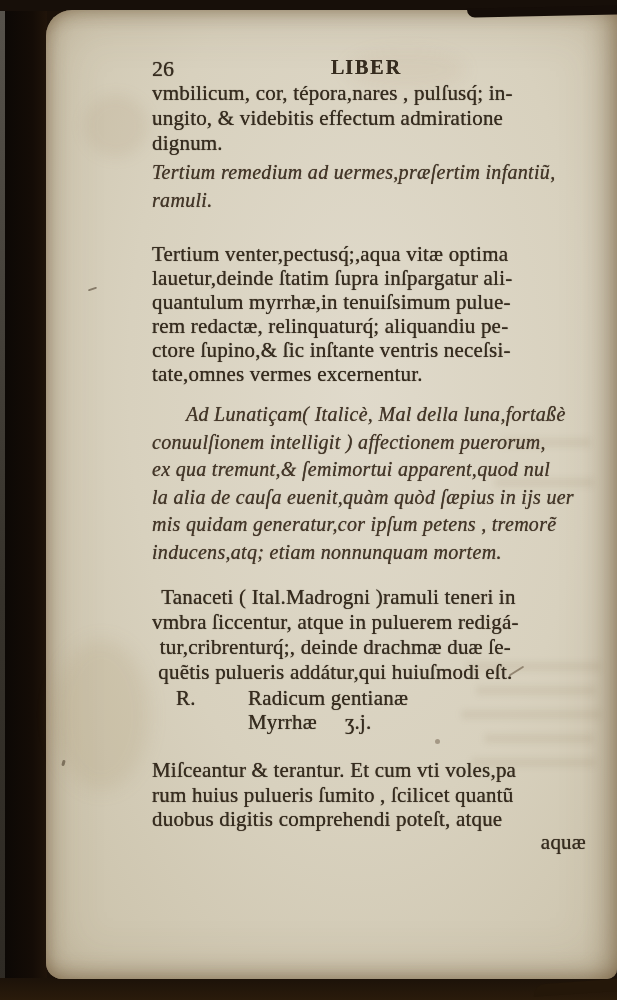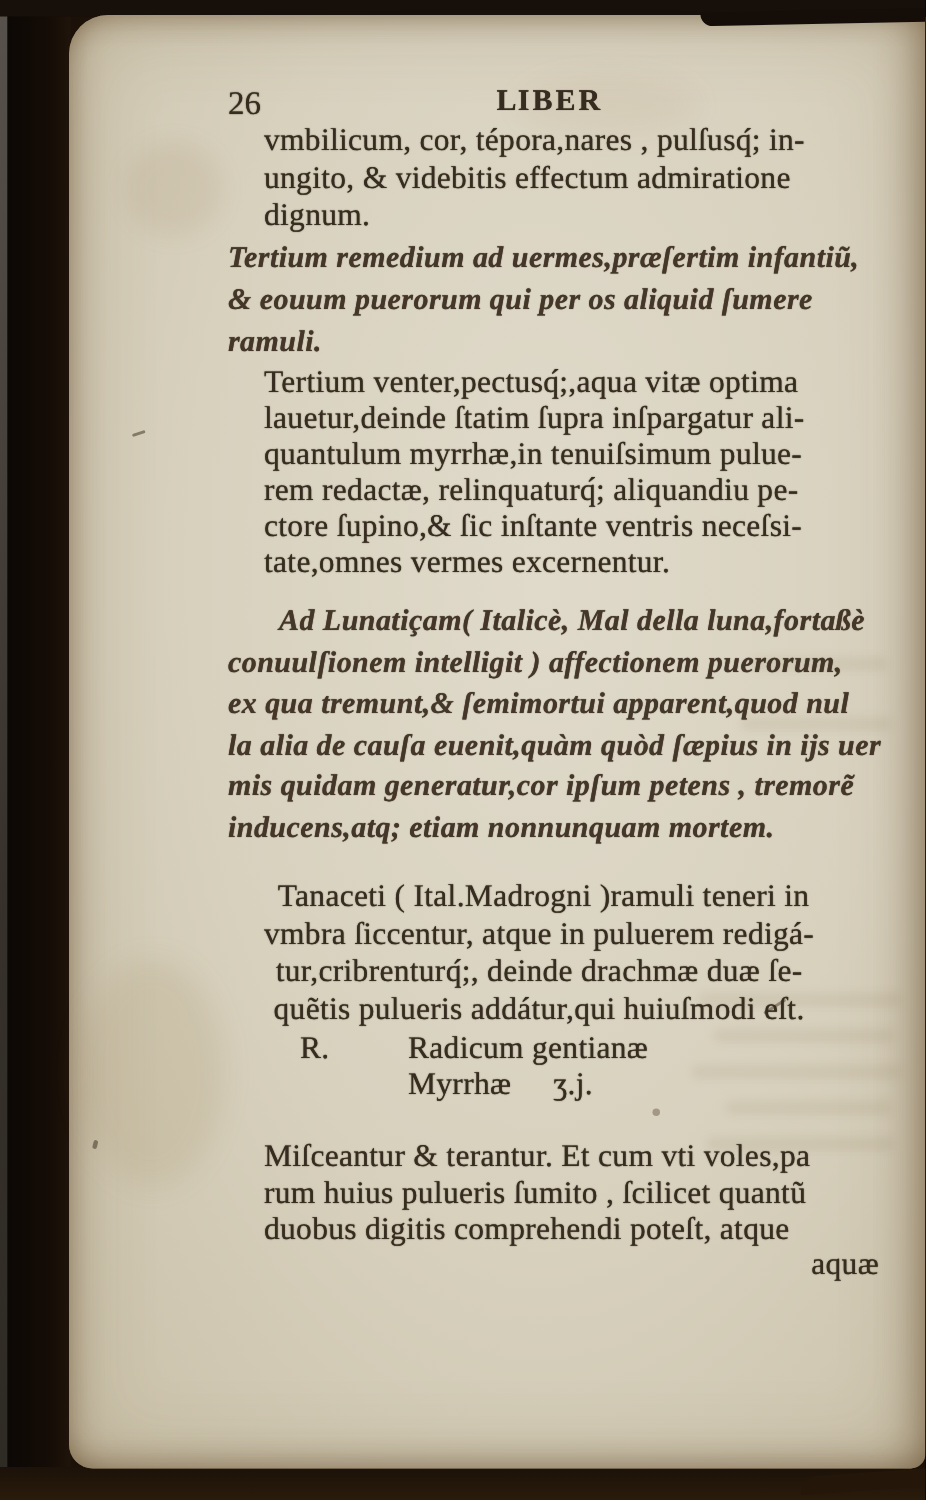--- a/index.html
+++ b/index.html
@@ -33,23 +33,23 @@
       inset 0 12px 18px -10px rgba(95,70,40,.32),
       inset 14px 0 20px -12px rgba(95,70,40,.35);
   }
   .corner-shade-tr{position:absolute;right:0;top:7px;width:150px;height:9px;background:#150d08;
     transform:rotate(-1.2deg);z-index:3;border-radius:0 0 0 8px;}
   .corner-shade-br{position:absolute;right:0;bottom:12px;width:90px;height:12px;background:#241709;
     transform:rotate(-4deg) translate(6px,6px);z-index:3;border-radius:14px 0 0 0;}
   
   .text-column{position:absolute;left:106px;top:0;width:436px;height:100%;z-index:2;color:var(--ink);}
   .ln{white-space:nowrap;}
-  .roman{font-size:21px;letter-spacing:.2px;text-shadow:0 0 .8px currentColor;margin-left:24px;}
+  .roman{font-size:21px;letter-spacing:.2px;text-shadow:0 0 .8px currentColor;}
   .italic{font-style:italic;color:var(--ink-italic);font-size:20px;letter-spacing:.3px;
-    text-shadow:0 0 .7px currentColor;font-weight:bold;}
+    text-shadow:0 0 .7px currentColor;}
   .header-row{position:absolute;top:46px;left:0;width:100%;height:26px;}
   .pagenum{position:absolute;left:0;top:0;font-size:22px;text-shadow:0 0 .9px currentColor;}
   .runtitle{position:absolute;left:179px;top:0;font-size:20px;font-weight:bold;
     letter-spacing:1px;word-spacing:-5px;text-shadow:0 0 .6px currentColor;}
   .p1{position:absolute;top:71px;line-height:25px;}
   .p2{position:absolute;top:148px;line-height:28px;}
   .p3{position:absolute;top:232px;line-height:24px;}
   .p4{position:absolute;top:391px;line-height:27.5px;}
   .p4 .ln:first-child{text-indent:34px;}
   .p5{position:absolute;top:575px;line-height:25px;text-align:center;}
@@ -112,21 +112,20 @@
       </div>
 
       <div class="p1 roman">
         <div class="ln">vmbilicum, cor, tépora,nares , pulſusq́; in-</div>
         <div class="ln">ungito, &amp; videbitis effectum admiratione</div>
         <div class="ln">dignum.</div>
       </div>
 
       <div class="p2 italic">
         <div class="ln">Tertium remedium ad uermes,præſertim infantiũ,</div>
-        <div class="ln">&amp; eouum puerorum qui per os aliquid ſumere</div>
         <div class="ln">ramuli.</div>
       </div>
 
       <div class="p3 roman">
         <div class="ln">Tertium venter,pectusq́;,aqua vitæ optima</div>
         <div class="ln">lauetur,deinde ſtatim ſupra inſpargatur ali-</div>
         <div class="ln">quantulum myrrhæ,in tenuiſsimum pulue-</div>
         <div class="ln">rem redactæ, relinquaturq́; aliquandiu pe-</div>
         <div class="ln">ctore ſupino,&amp; ſic inſtante ventris neceſsi-</div>
         <div class="ln">tate,omnes vermes excernentur.</div>

